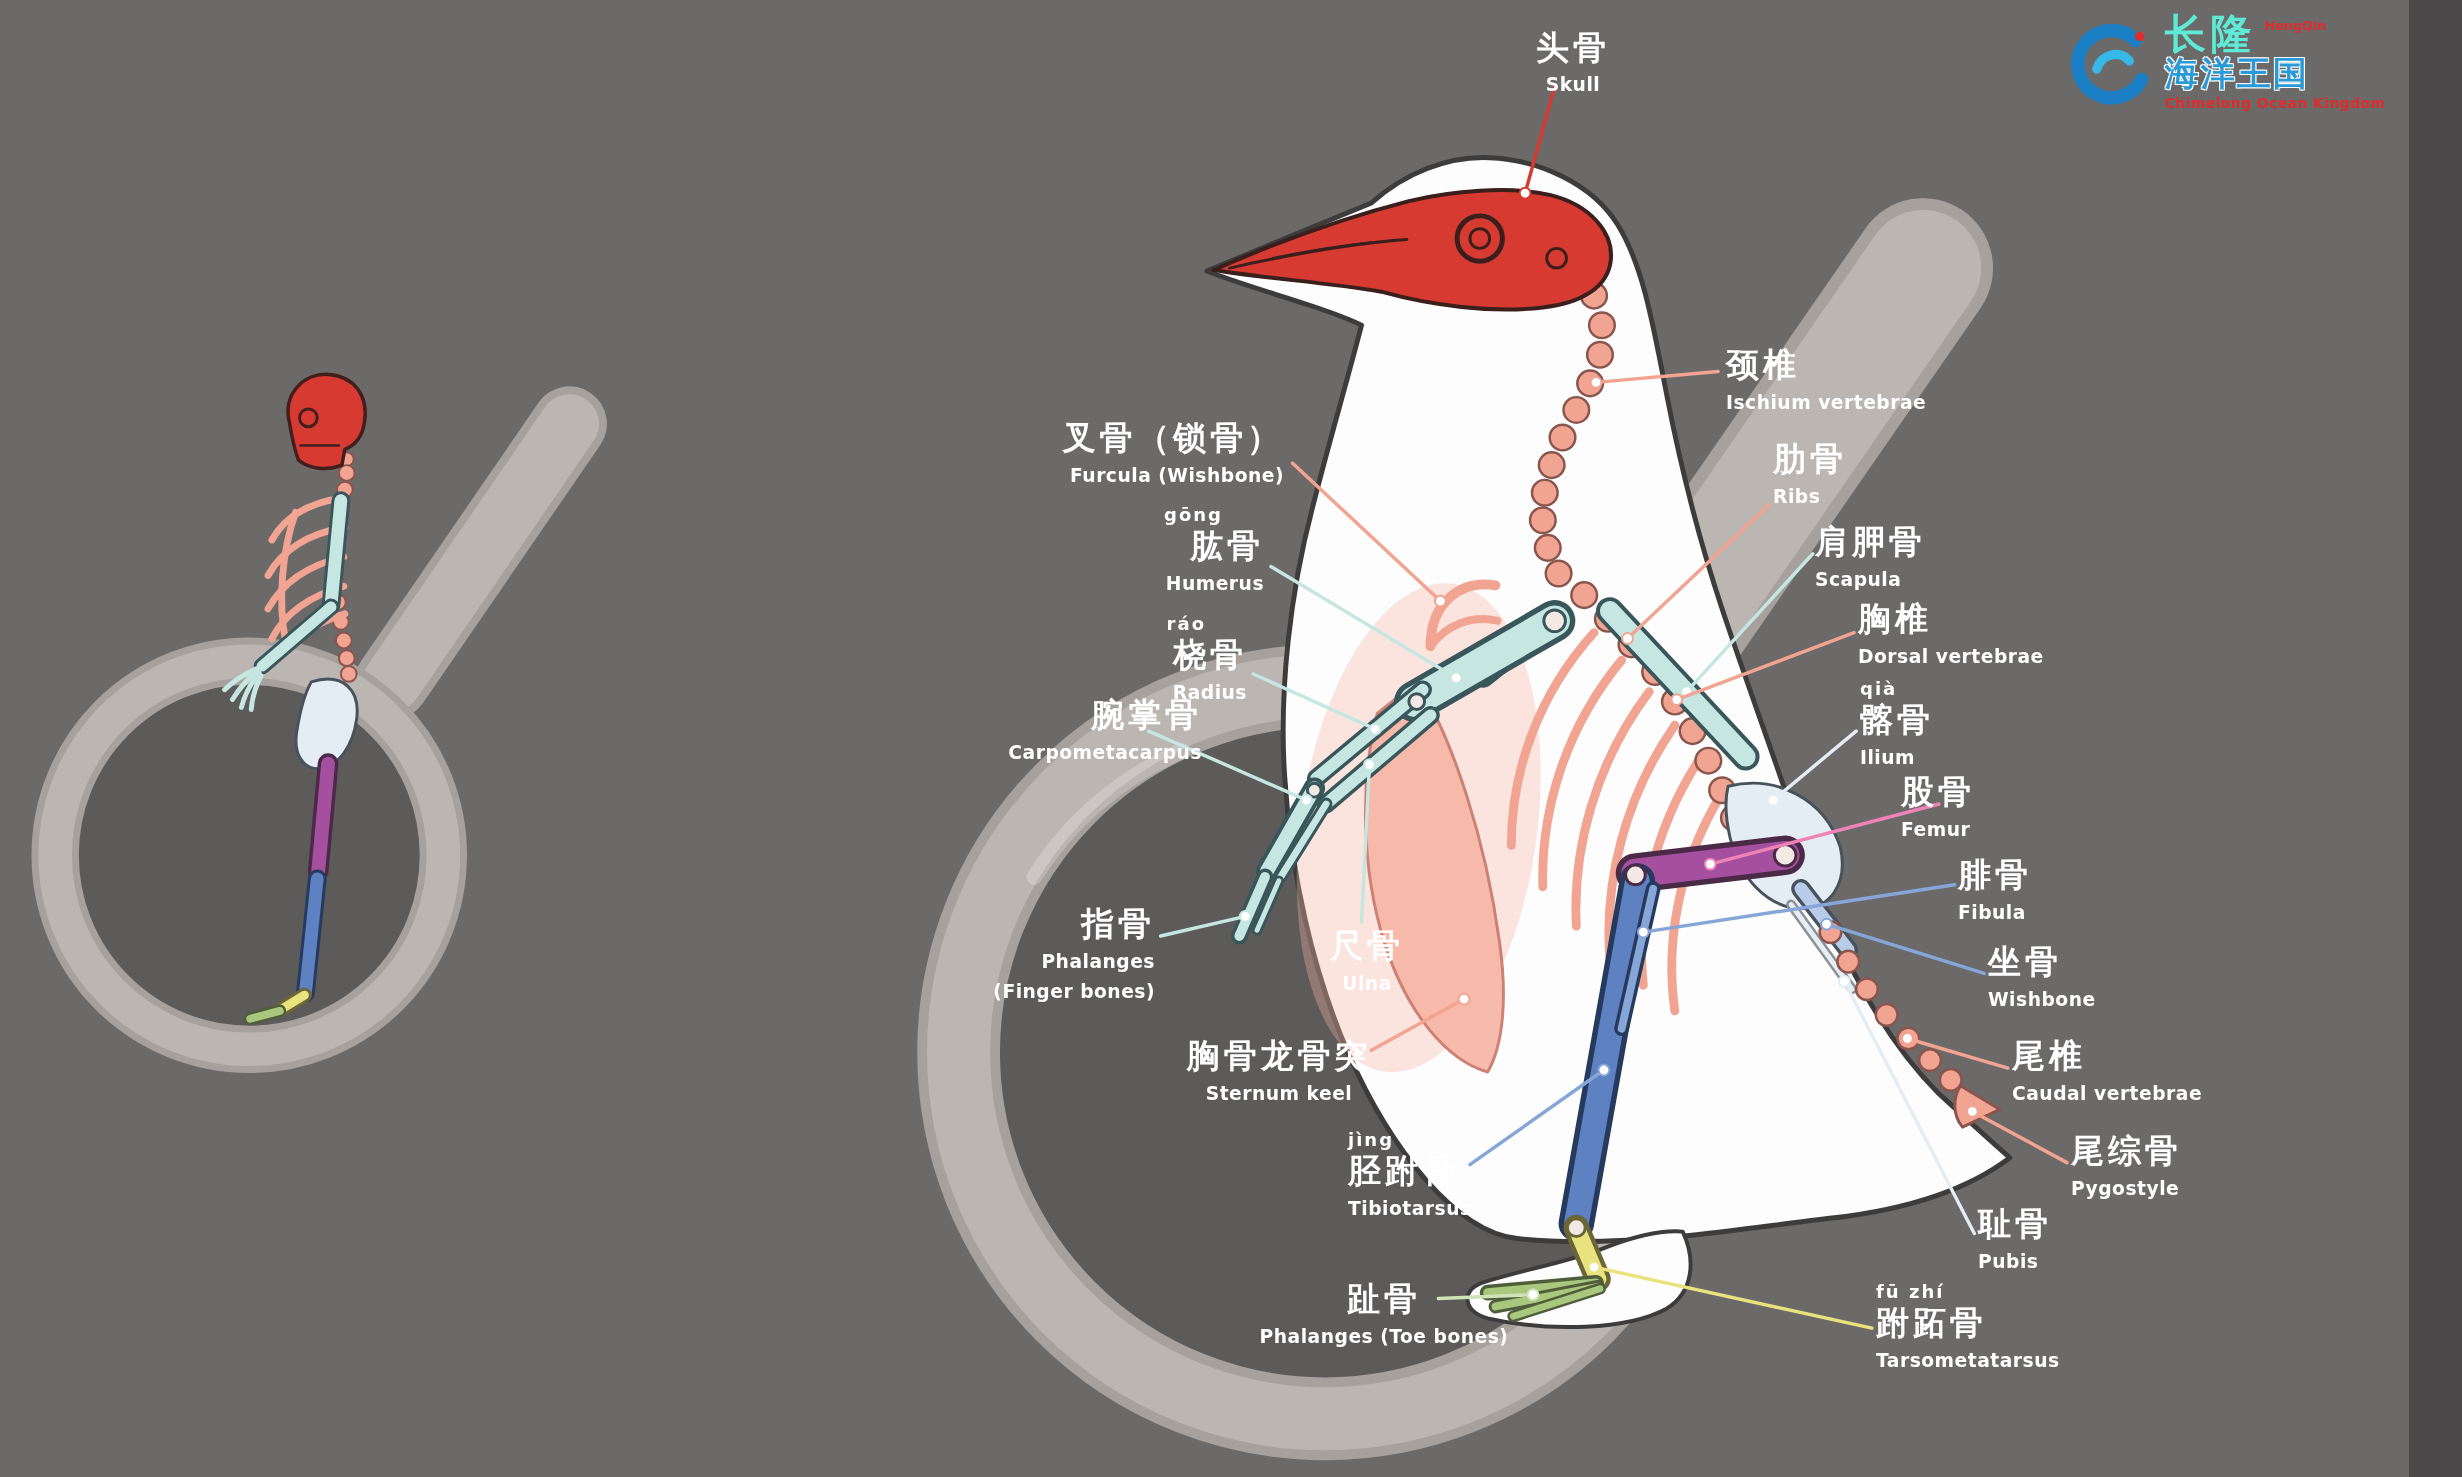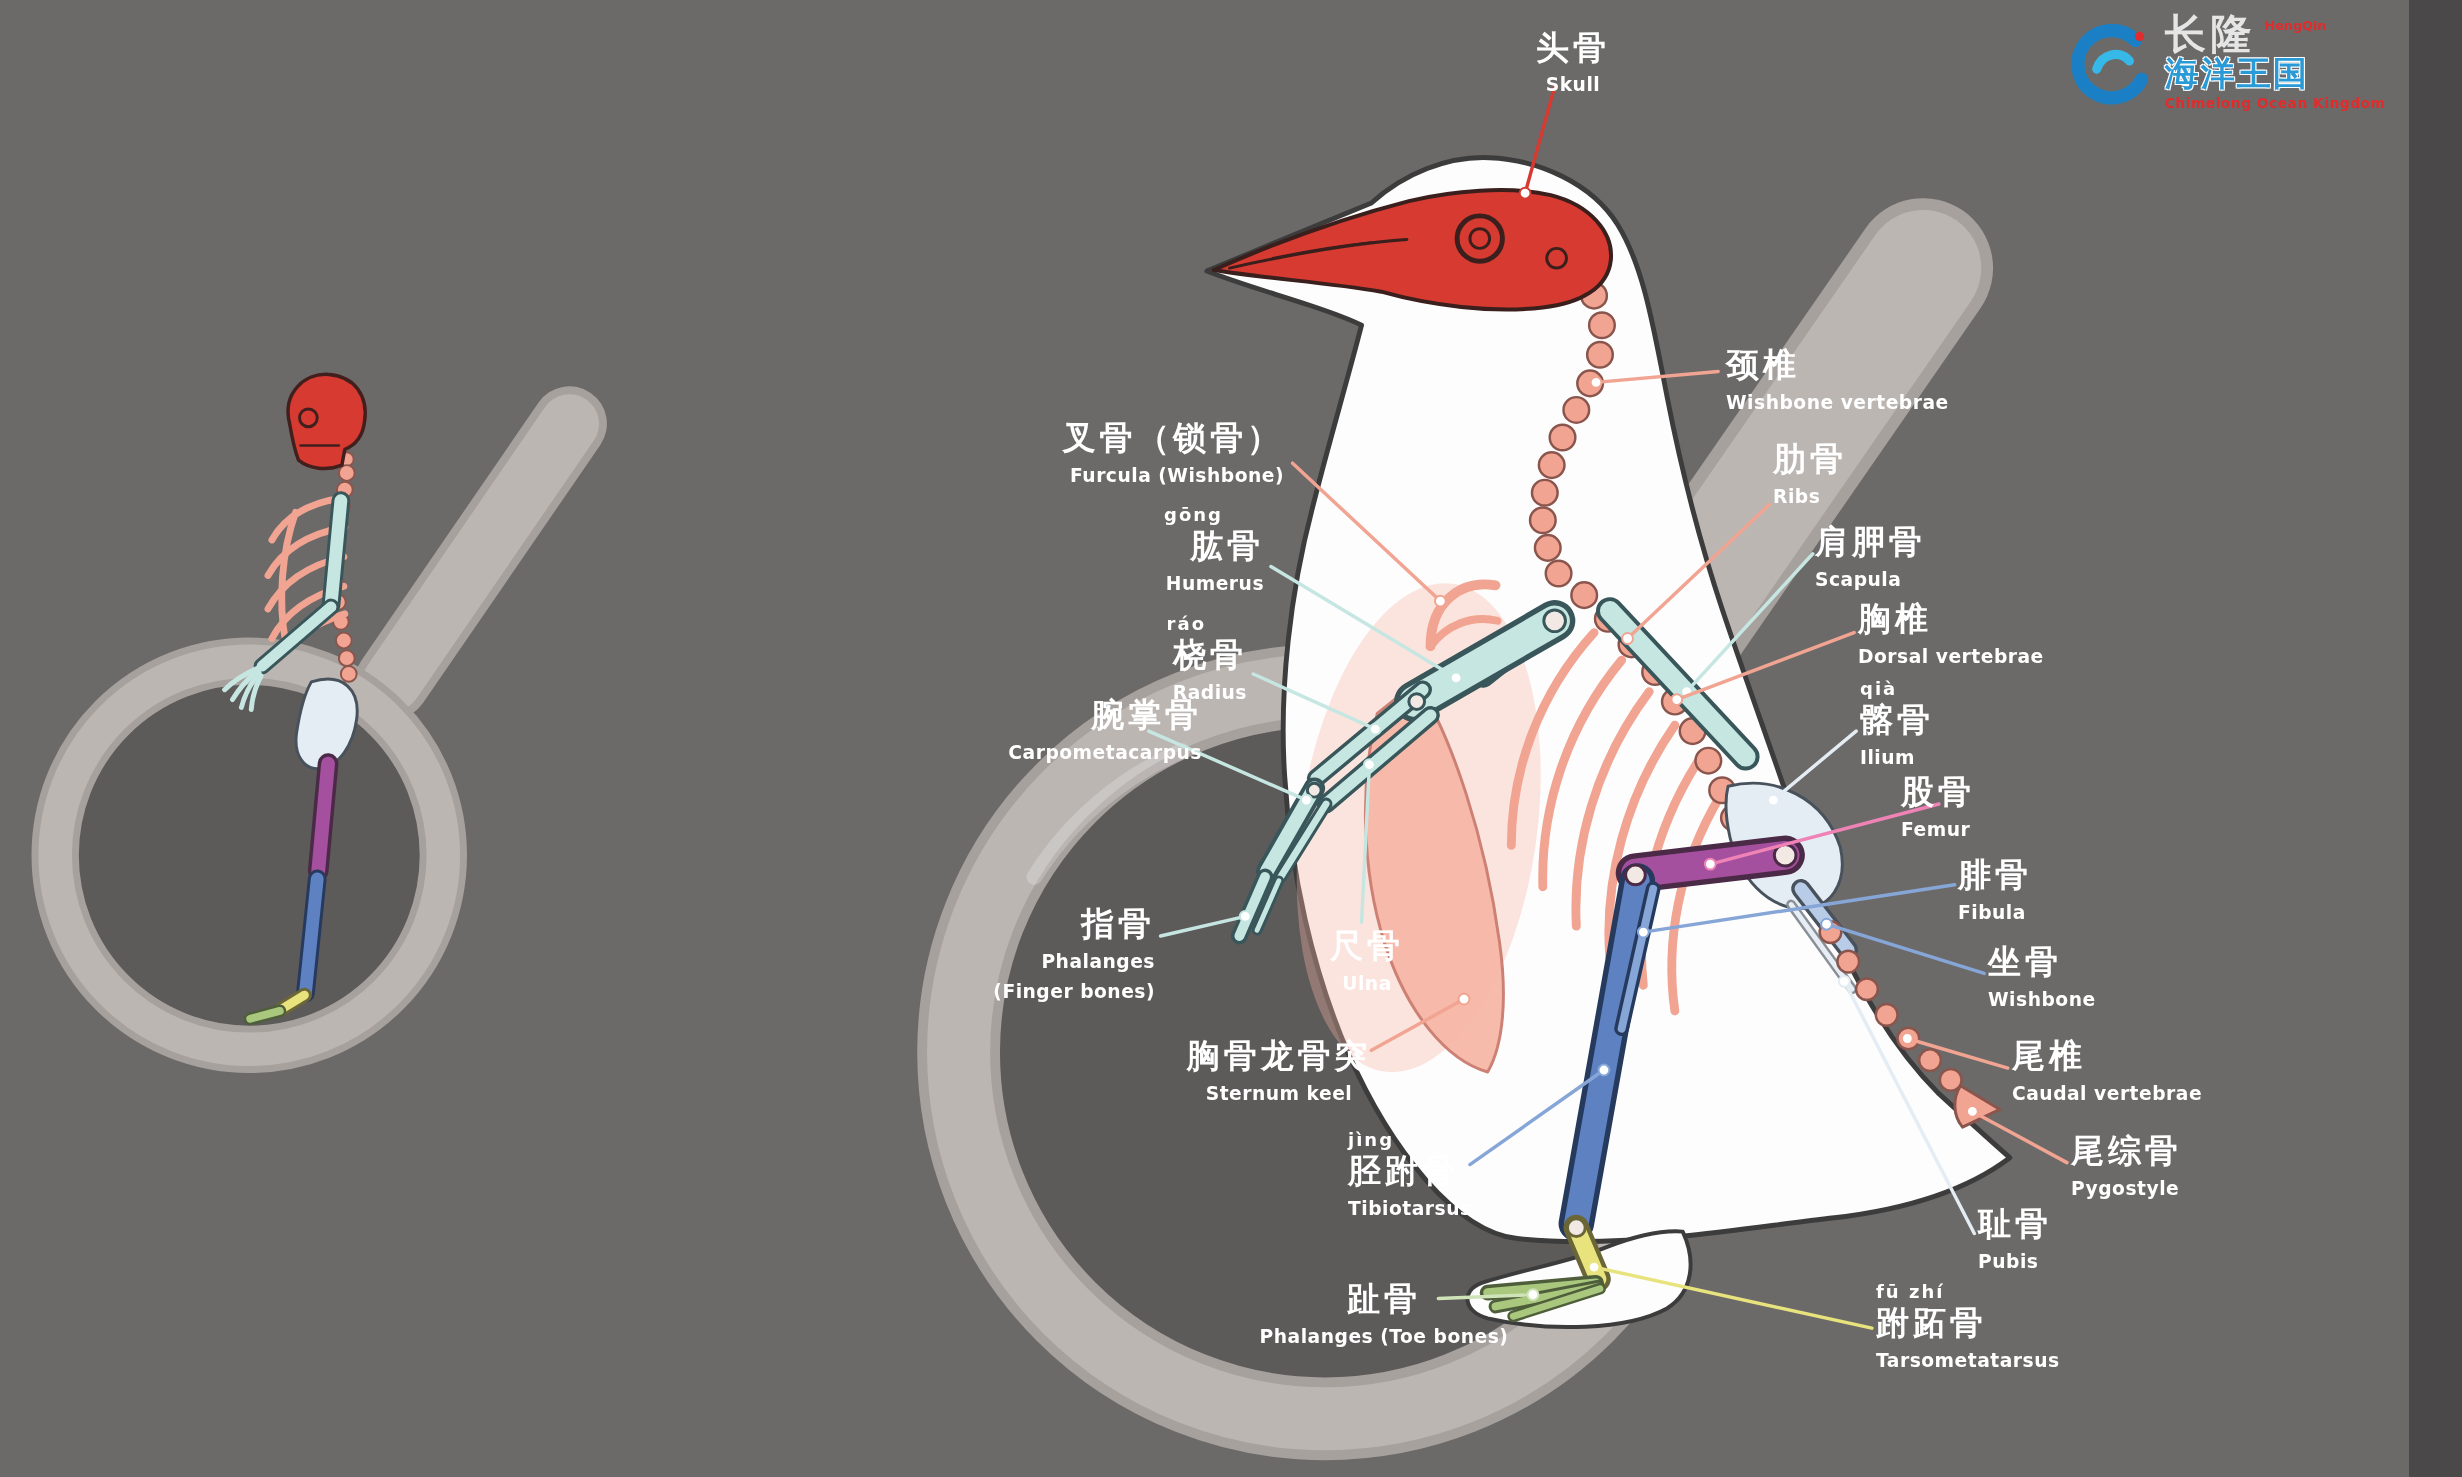--- a/index.html
+++ b/index.html
@@ -14,21 +14,21 @@
   .bone-label .pinyin { font-size:18px; font-weight:600; letter-spacing:2px; margin-bottom:1px; }
   .bone-label .cn { font-size:33px; font-weight:800; letter-spacing:3.9px; line-height:1.2; }
   .bone-label .en { font-size:18.7px; font-weight:700; line-height:1.35; margin-top:5px; letter-spacing:0.5px; }
   .bone-label.align-right { text-align:right; }
   .bone-label.align-right .pinyin { padding-right:41px; }
   .bone-label.align-center { text-align:center; }
   .logo { position:absolute; top:13.8px; right:23.6px; display:flex; align-items:flex-start; gap:2px; }
   .logo-mark { width:108px; height:102px; }
   .logo-text { display:flex; flex-direction:column; align-items:flex-start; }
   .logo-line1 { display:flex; align-items:flex-start; gap:7.9px; }
-  .logo-cn1 { color:#e5e5e5; font-size:41px; font-weight:900; letter-spacing:4.9px; line-height:1; }
+  .logo-cn1 { color:#5eead4; font-size:41px; font-weight:900; letter-spacing:4.9px; line-height:1; }
   .logo-hengqin { color:#e02c2c; font-size:12.8px; font-weight:700; margin-top:3.9px; }
   .logo-cn2 { color:#2a9ad6; font-size:34px; font-weight:900; letter-spacing:2px; line-height:1.1;
               text-shadow:-1px -1px 0 #fff, 1px -1px 0 #fff, -1px 1px 0 #fff, 1px 1px 0 #fff; }
   .logo-en { color:#e02c2c; font-size:13.8px; font-weight:700; margin-top:3px; letter-spacing:0.5px; }
 </style>
 </head>
 <body>
 
 <div class="stage">
 
@@ -304,21 +304,21 @@
     </g>
   </svg>
 
   <div class="bone-label-layer">
       <div class="bone-label align-center" style="top: 27.6px; left: 1573px; transform: translateX(-50%);">
         <div class="cn">头骨</div>
         <div class="en">Skull</div>
       </div>
       <div class="bone-label align-left" style="top: 345px; left: 1726px;">
         <div class="cn">颈椎</div>
-        <div class="en">Wishbone vertebrae</div>
+        <div class="en">Ischium vertebrae</div>
       </div>
       <div class="bone-label align-right" style="top: 418px; right: 1179px;">
         <div class="cn">叉骨（锁骨）</div>
         <div class="en">Furcula (Wishbone)</div>
       </div>
       <div class="bone-label align-left" style="top: 439px; left: 1773px;">
         <div class="cn">肋骨</div>
         <div class="en">Ribs</div>
       </div>
       <div class="bone-label align-right" style="top: 504px; right: 1199px;">

